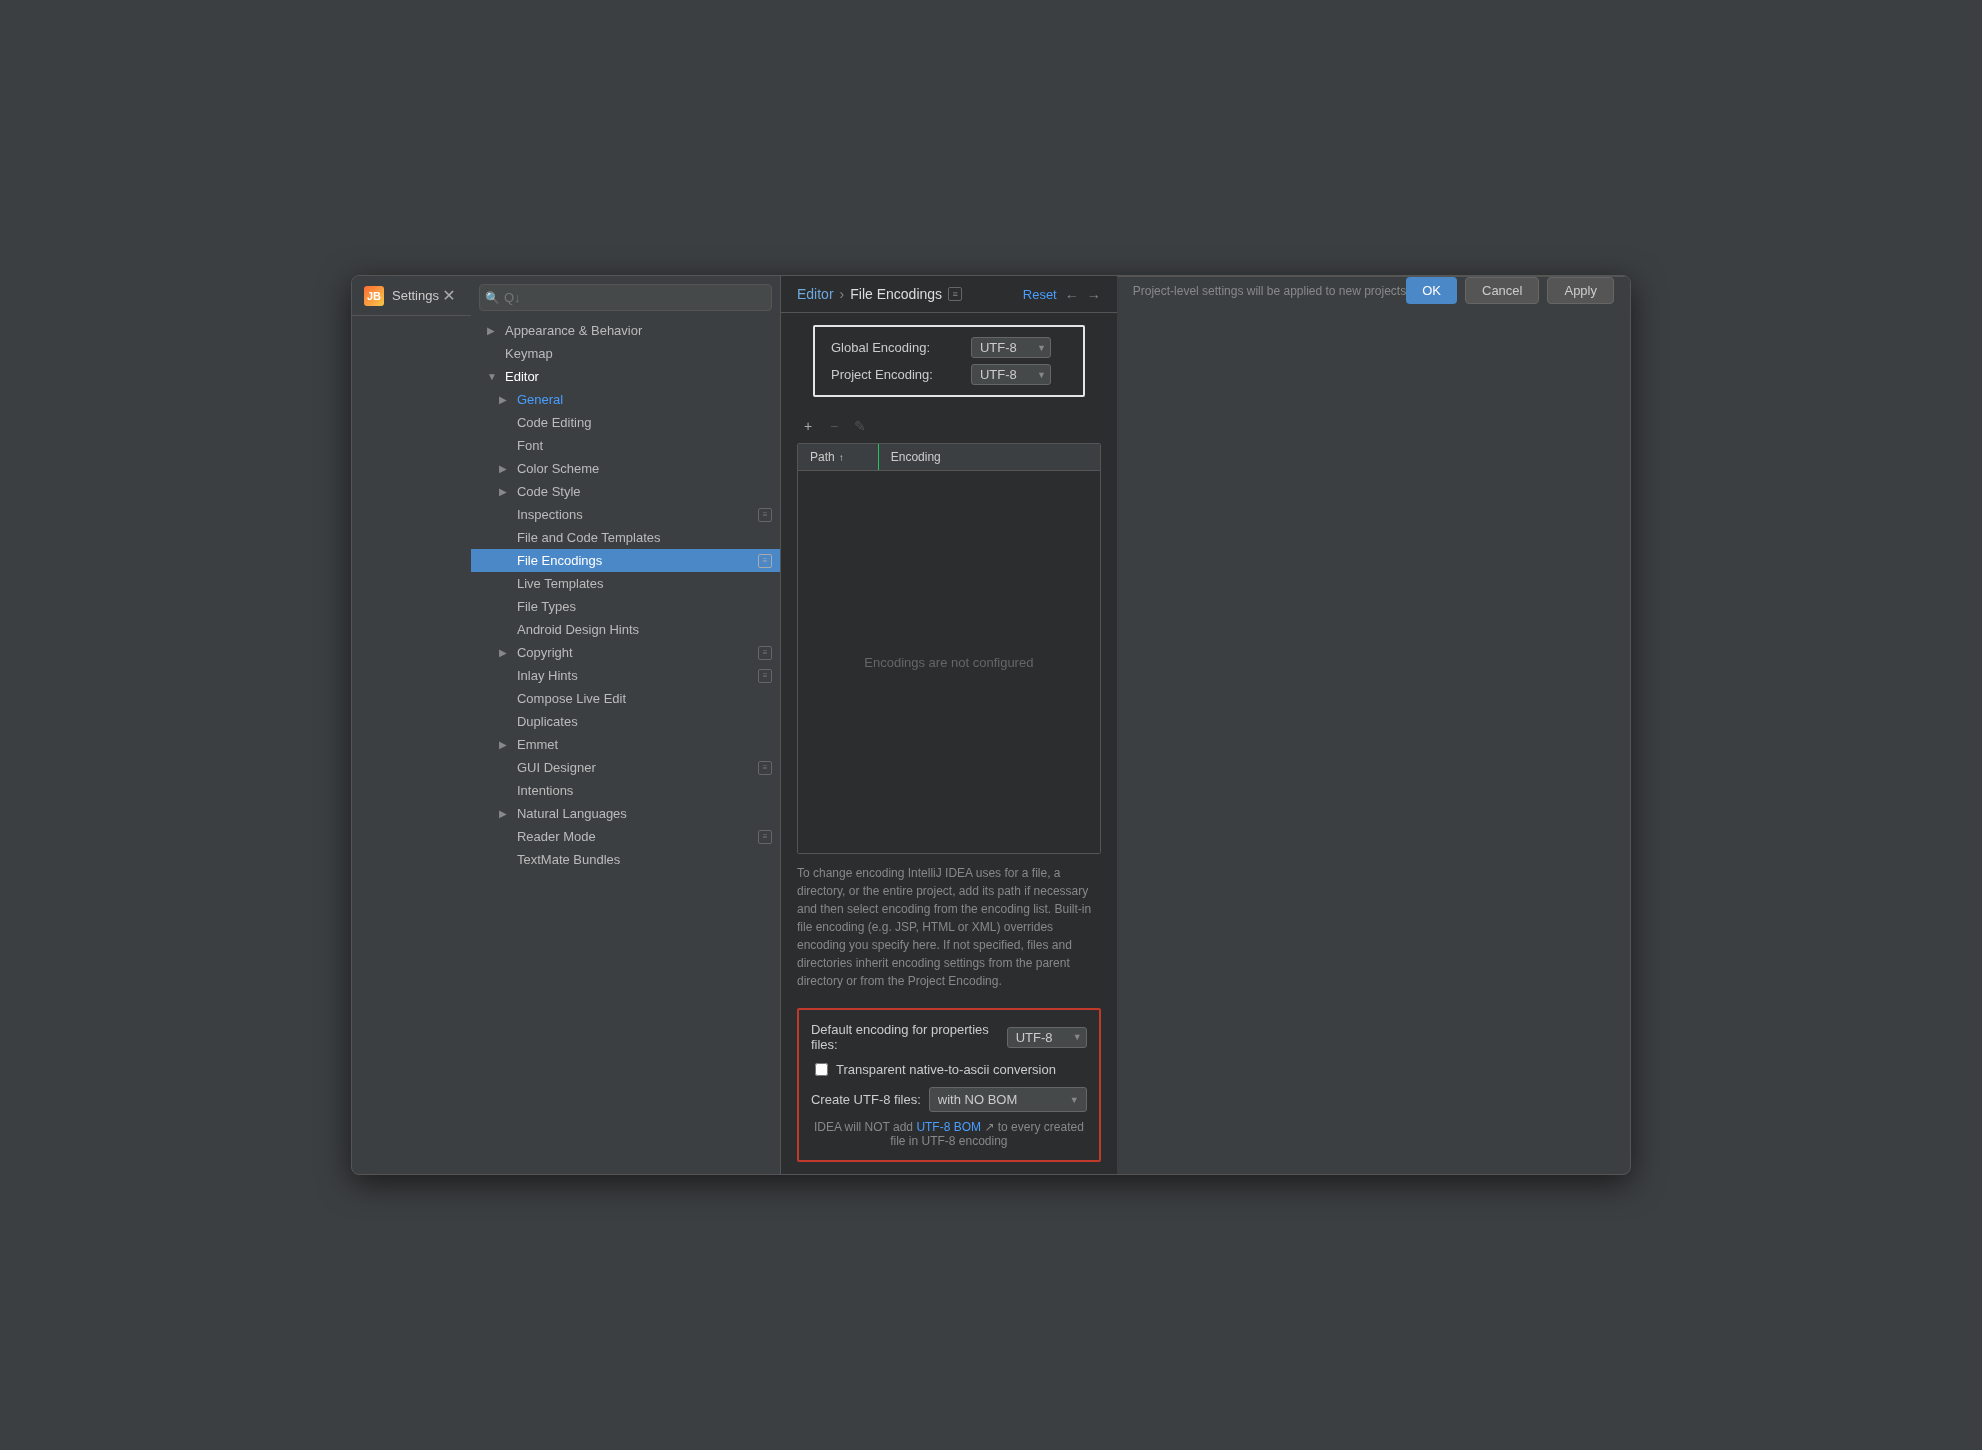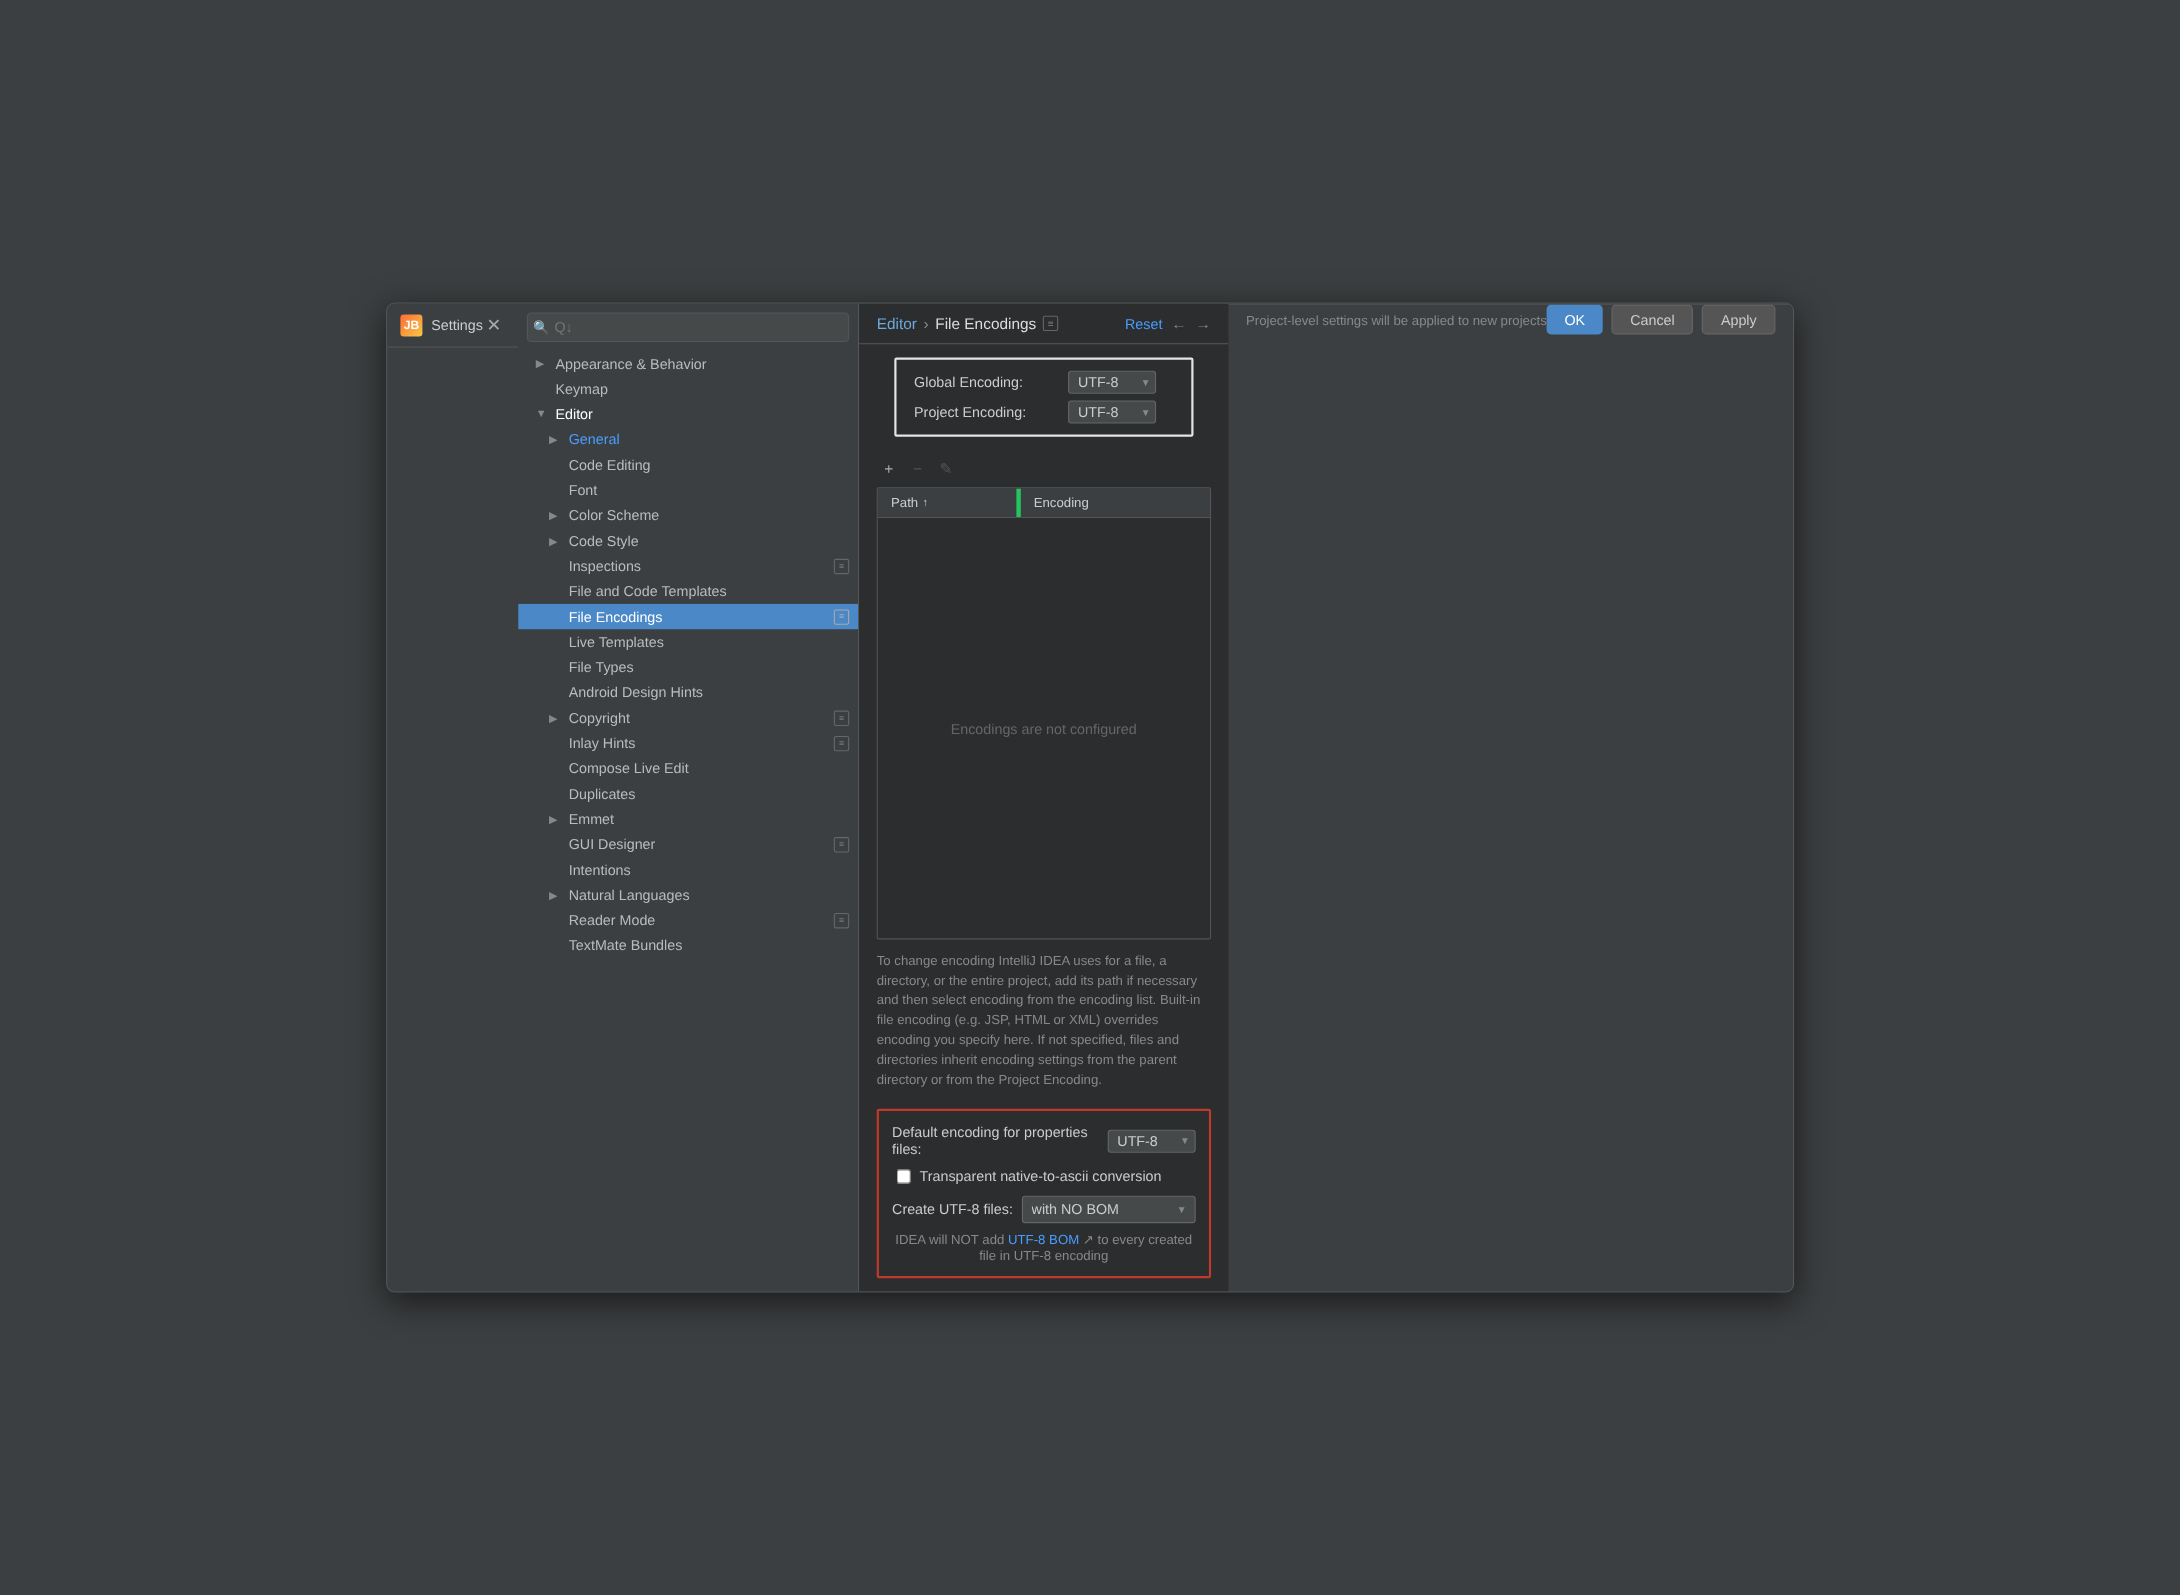--- a/index.html
+++ b/index.html
@@ -262,21 +262,21 @@
     .th {
       padding: 6px 12px;
       color: #ccc;
       font-size: 12px;
       font-weight: 500;
       display: flex;
       align-items: center;
       gap: 4px;
     }
     .th:first-child { flex: 1; }
-    .th:last-child { width: 176px; border-left: 4px solid #22c55e; }
+    .th:last-child { width: 222px; border-left: 1px solid #22c55e; }
     .table-body {
       flex: 1;
       background: #2b2d2e;
       display: flex;
       align-items: center;
       justify-content: center;
     }
     .empty-text { color: #666; font-size: 13px; }
     .info-text {
       padding: 10px 16px;

